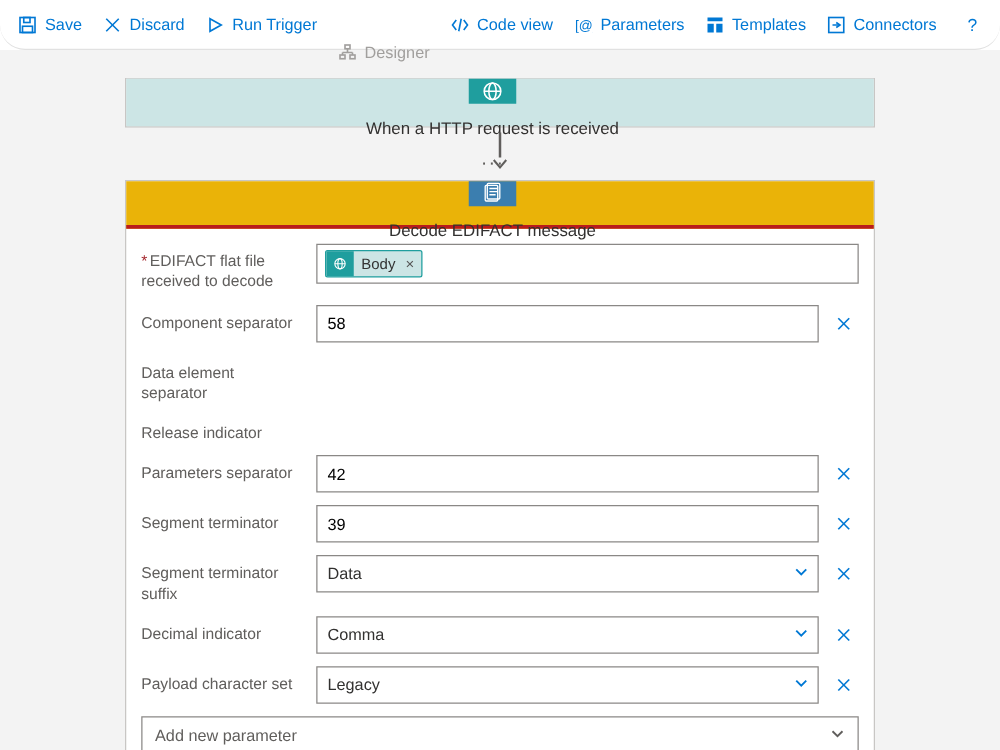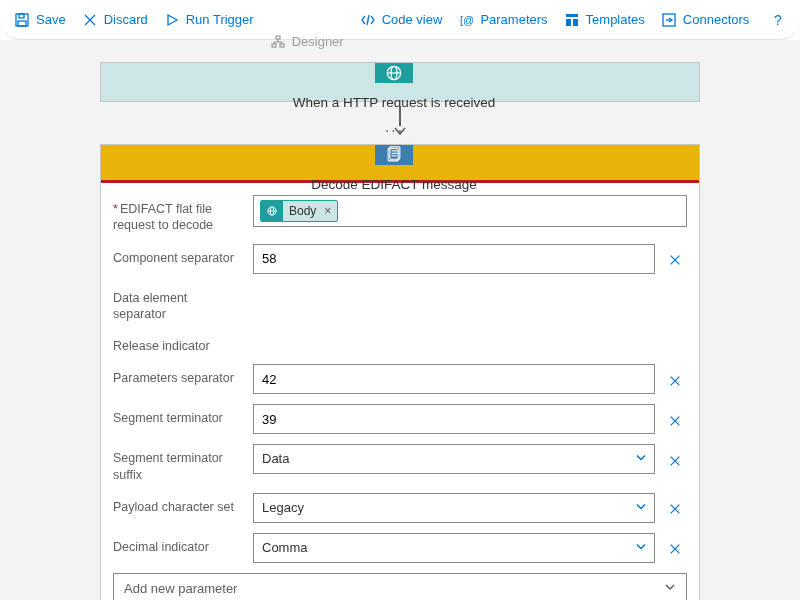--- a/index.html
+++ b/index.html
@@ -102,21 +102,20 @@
     width: 130px;
     color: #605e5c;
     font-size: 12.5px;
     line-height: 1.3;
     padding-top: 6px;
   }
   .field-label .req { color: #a4262c; margin-right: 2px; }
   .field-input-wrap {
     flex: 1;
     display: flex;
-    align-items: center;
     gap: 8px;
   }
   .field-input {
     flex: 1;
     border: 1px solid #8a8886;
     padding: 6px 8px;
     font-size: 13px;
     height: 30px;
     background: #fff;
   }
@@ -316,21 +315,21 @@
               <line x1="9" y1="13" x2="15" y2="13"></line>
             </svg>
         </div>
         <div class="title">Decode EDIFACT message</div>
         <div class="ellipsis">···</div>
       </div>
 
       <div class="card-body">
 
         <div class="field-row">
-          <div class="field-label"><span class="req">*</span><span>EDIFACT flat file request to decode</span></div>
+          <div class="field-label"><span class="req">*</span><span>EDIFACT flat file received to decode</span></div>
           <div class="field-input-wrap">
             <div class="field-input token-host">
               <span class="token">
                 <span class="token-icon">
                   <svg viewBox="0 0 16 16" fill="none" stroke="#fff" stroke-width="1.2">
                       <circle cx="8" cy="8" r="5.5"></circle>
                       <ellipse cx="8" cy="8" rx="2.3" ry="5.5"></ellipse>
                       <line x1="2.5" y1="8" x2="13.5" y2="8"></line>
                     </svg>
                 </span>
@@ -400,55 +399,55 @@
             <div class="del-btn">
                 <svg viewBox="0 0 16 16" fill="none" stroke-width="1.5">
                   <line x1="3" y1="3" x2="13" y2="13"></line>
                   <line x1="13" y1="3" x2="3" y2="13"></line>
                 </svg>
               </div>
           </div>
         </div>
 
         <div class="field-row">
+          <div class="field-label">Decimal indicator</div>
+          <div class="field-input-wrap">
+            <div class="field-select">
+              <div class="sel">Comma</div>
+              <div class="chev"><svg viewBox="0 0 12 12" fill="none" stroke-width="1.5">
+                    <polyline points="2,4 6,8 10,4"></polyline>
+                  </svg></div>
+            </div>
+            <div class="del-btn">
+                <svg viewBox="0 0 16 16" fill="none" stroke-width="1.5">
+                  <line x1="3" y1="3" x2="13" y2="13"></line>
+                  <line x1="13" y1="3" x2="3" y2="13"></line>
+                </svg>
+              </div>
+          </div>
+        </div>
+
+        <div class="field-row">
           <div class="field-label">Payload character set</div>
           <div class="field-input-wrap">
             <div class="field-select">
               <div class="sel">Legacy</div>
               <div class="chev"><svg viewBox="0 0 12 12" fill="none" stroke-width="1.5">
                     <polyline points="2,4 6,8 10,4"></polyline>
                   </svg></div>
             </div>
             <div class="del-btn">
                 <svg viewBox="0 0 16 16" fill="none" stroke-width="1.5">
                   <line x1="3" y1="3" x2="13" y2="13"></line>
                   <line x1="13" y1="3" x2="3" y2="13"></line>
                 </svg>
               </div>
           </div>
         </div>
 
-        <div class="field-row">
-          <div class="field-label">Decimal indicator</div>
-          <div class="field-input-wrap">
-            <div class="field-select">
-              <div class="sel">Comma</div>
-              <div class="chev"><svg viewBox="0 0 12 12" fill="none" stroke-width="1.5">
-                    <polyline points="2,4 6,8 10,4"></polyline>
-                  </svg></div>
-            </div>
-            <div class="del-btn">
-                <svg viewBox="0 0 16 16" fill="none" stroke-width="1.5">
-                  <line x1="3" y1="3" x2="13" y2="13"></line>
-                  <line x1="13" y1="3" x2="3" y2="13"></line>
-                </svg>
-              </div>
-          </div>
-        </div>
-
         <div class="add-param">
           <span>Add new parameter</span>
           <span><svg width="12" height="12" viewBox="0 0 12 12" fill="none" stroke="#605e5c" stroke-width="1.5">
                 <polyline points="2,4 6,8 10,4"></polyline>
               </svg></span>
         </div>
 
       </div>
     </div>
 

